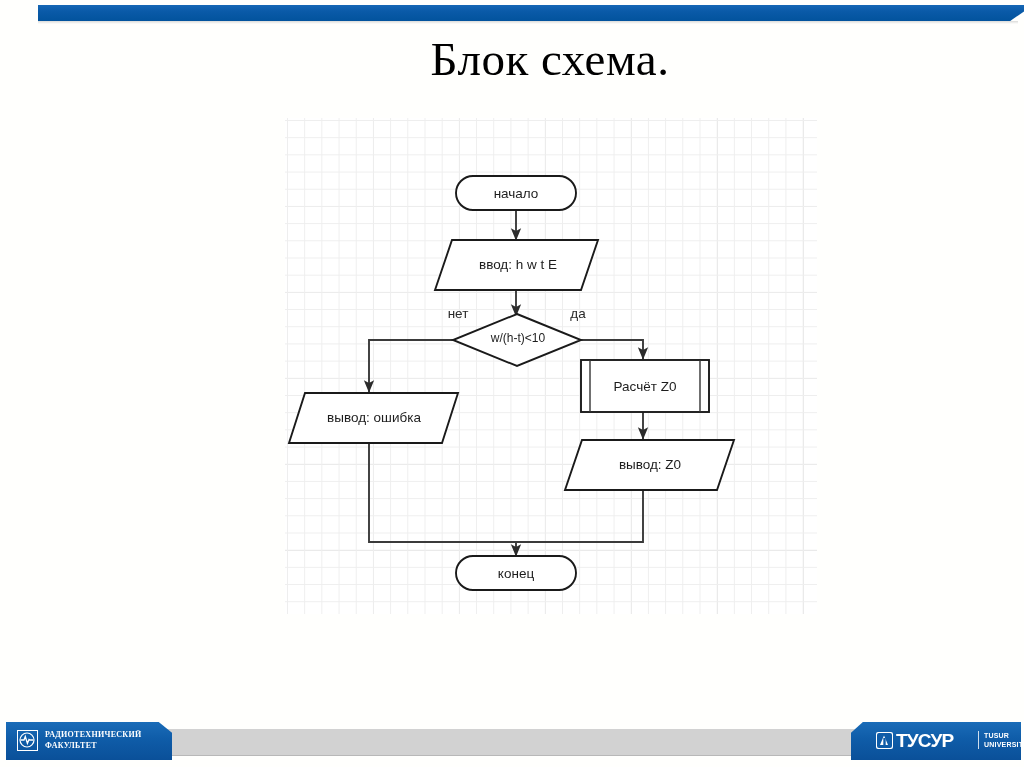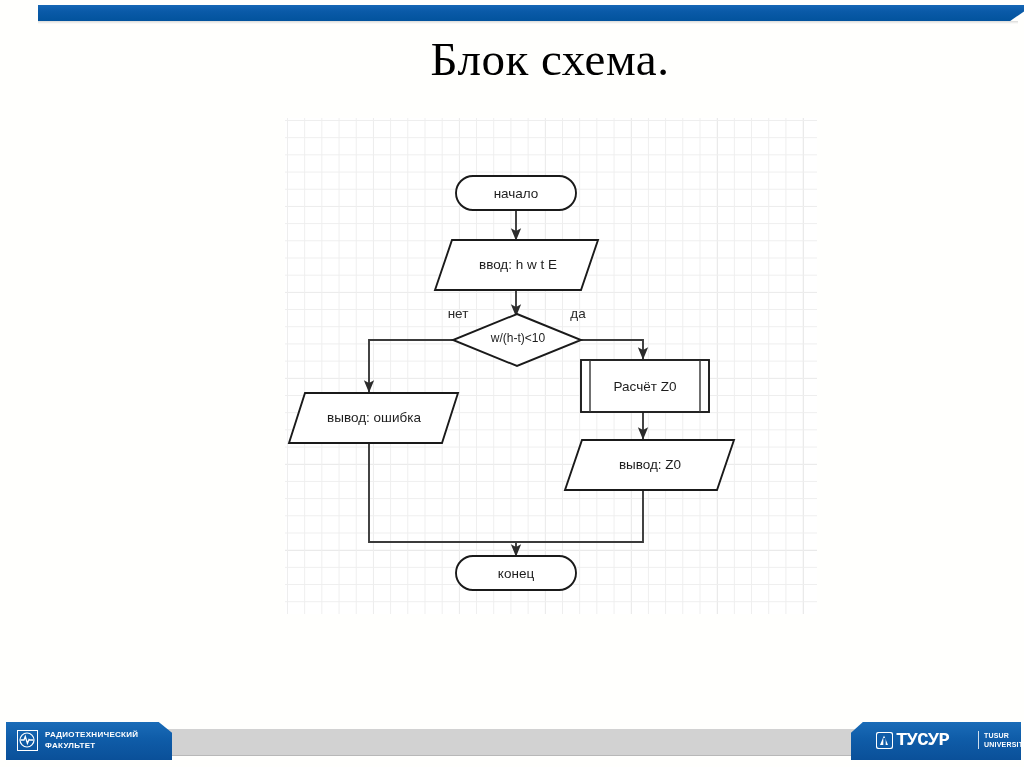--- a/index.html
+++ b/index.html
@@ -148,21 +148,21 @@
     border: 1.5px solid #ffffff;
     box-sizing: border-box;
   }
   #footer-left-logo svg { display: block; }
   #footer-left-text {
     position: absolute;
     left: 45px;
     top: 729px;
     width: 120px;
     color: #ffffff;
-    font-family: Liberation Sans, sans-serif;
+    font-family: Liberation Serif, serif;
     font-weight: bold;
     font-size: 8px;
     line-height: 11px;
     letter-spacing: 0.3px;
   }
   #footer-right-banner {
     position: absolute;
     left: 851px;
     top: 722px;
     width: 170px;
@@ -179,21 +179,21 @@
     height: 17px;
     background: #ffffff;
     border-radius: 2px;
   }
   #footer-right-mark svg { display: block; }
   #footer-right-word {
     position: absolute;
     left: 896px;
     top: 729px;
     color: #ffffff;
-    font-family: Liberation Mono, monospace;
+    font-family: Liberation Sans, sans-serif;
     font-weight: bold;
     font-size: 19px;
     line-height: 23px;
     letter-spacing: -0.8px;
   }
   #footer-right-sub {
     position: absolute;
     left: 978px;
     top: 731px;
     padding-left: 5px;

